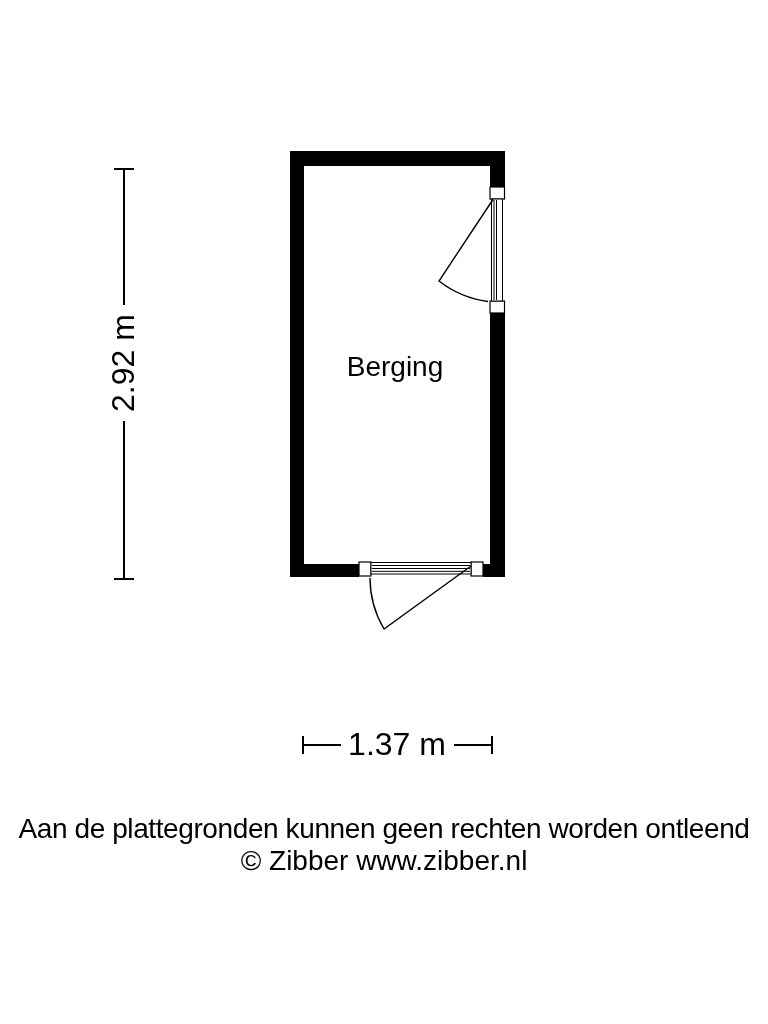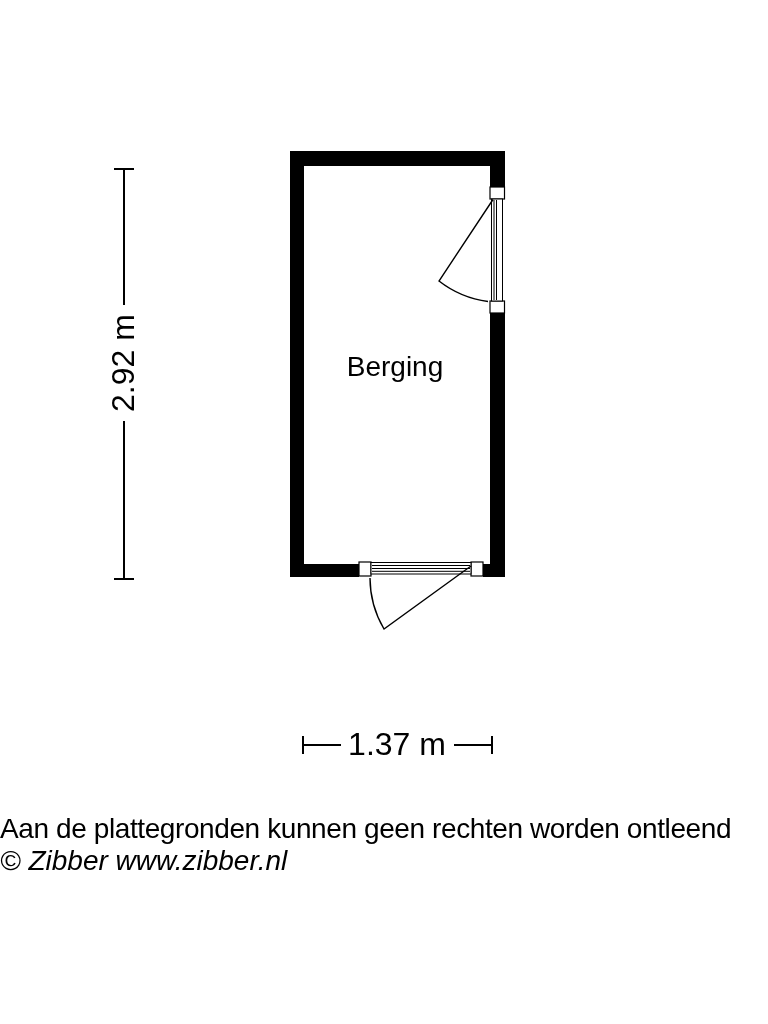--- a/index.html
+++ b/index.html
@@ -31,28 +31,28 @@
   .punch       { fill: #ffffff; stroke: none; }
   .frame-block { fill: #ffffff; stroke: #000000; stroke-width: 1.2; }
   .panel       { fill: #ffffff; stroke: #000000; stroke-width: 1; }
   .panel-line  { fill: none; stroke: #000000; stroke-width: 1; }
   .swing       { fill: none; stroke: #000000; stroke-width: 1.4; }
   .dim-line    { fill: none; stroke: #000000; stroke-width: 2; }
   .footer-line {
     position: absolute;
     left: 0;
     width: 768px;
-    text-align: left;
+    text-align: center;
     color: #000000;
     font-size: 28px;
     line-height: 1;
     white-space: nowrap;
   }
   .footer-disclaimer { top: 815px; letter-spacing: -0.4px; }
-  .footer-copyright  { top: 847px; font-style: italic; }
+  .footer-copyright  { top: 847px; }
 </style>
 </head>
 <body>
 
 <svg class="plan-svg" viewBox="0 0 768 1024" xmlns="http://www.w3.org/2000/svg">
 
   <path class="wall-fill" d="M290,151 H505 V577 H290 Z M304,166 H490 V564 H304 Z" fill-rule="evenodd" fill="#000000"></path>
 
   <rect class="punch" x="488" y="187" width="19" height="126"></rect>
 

